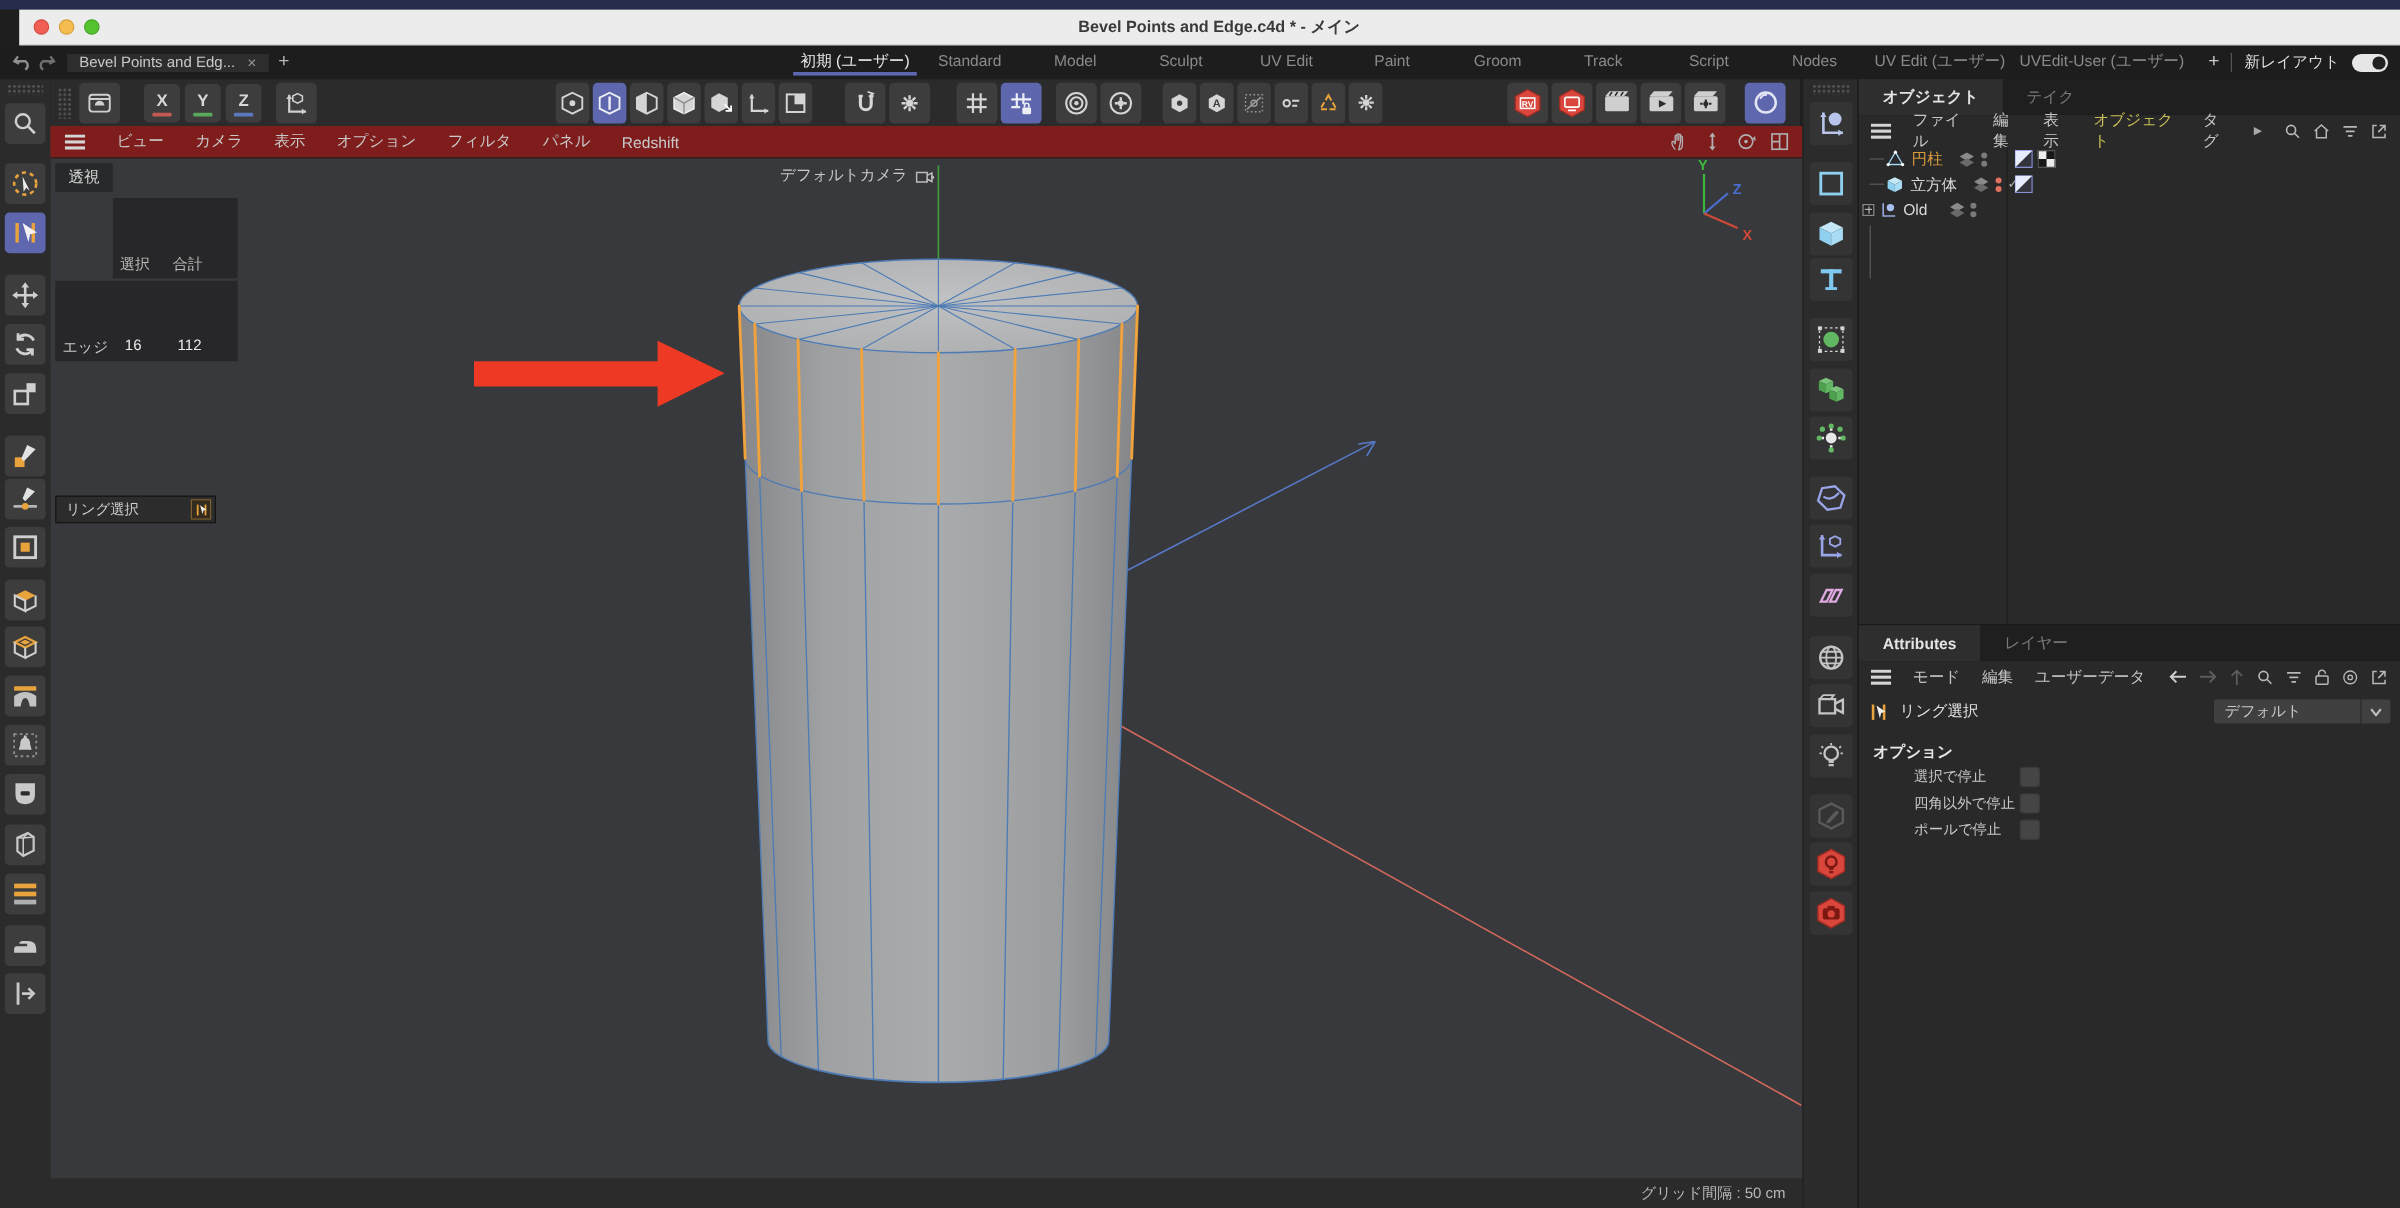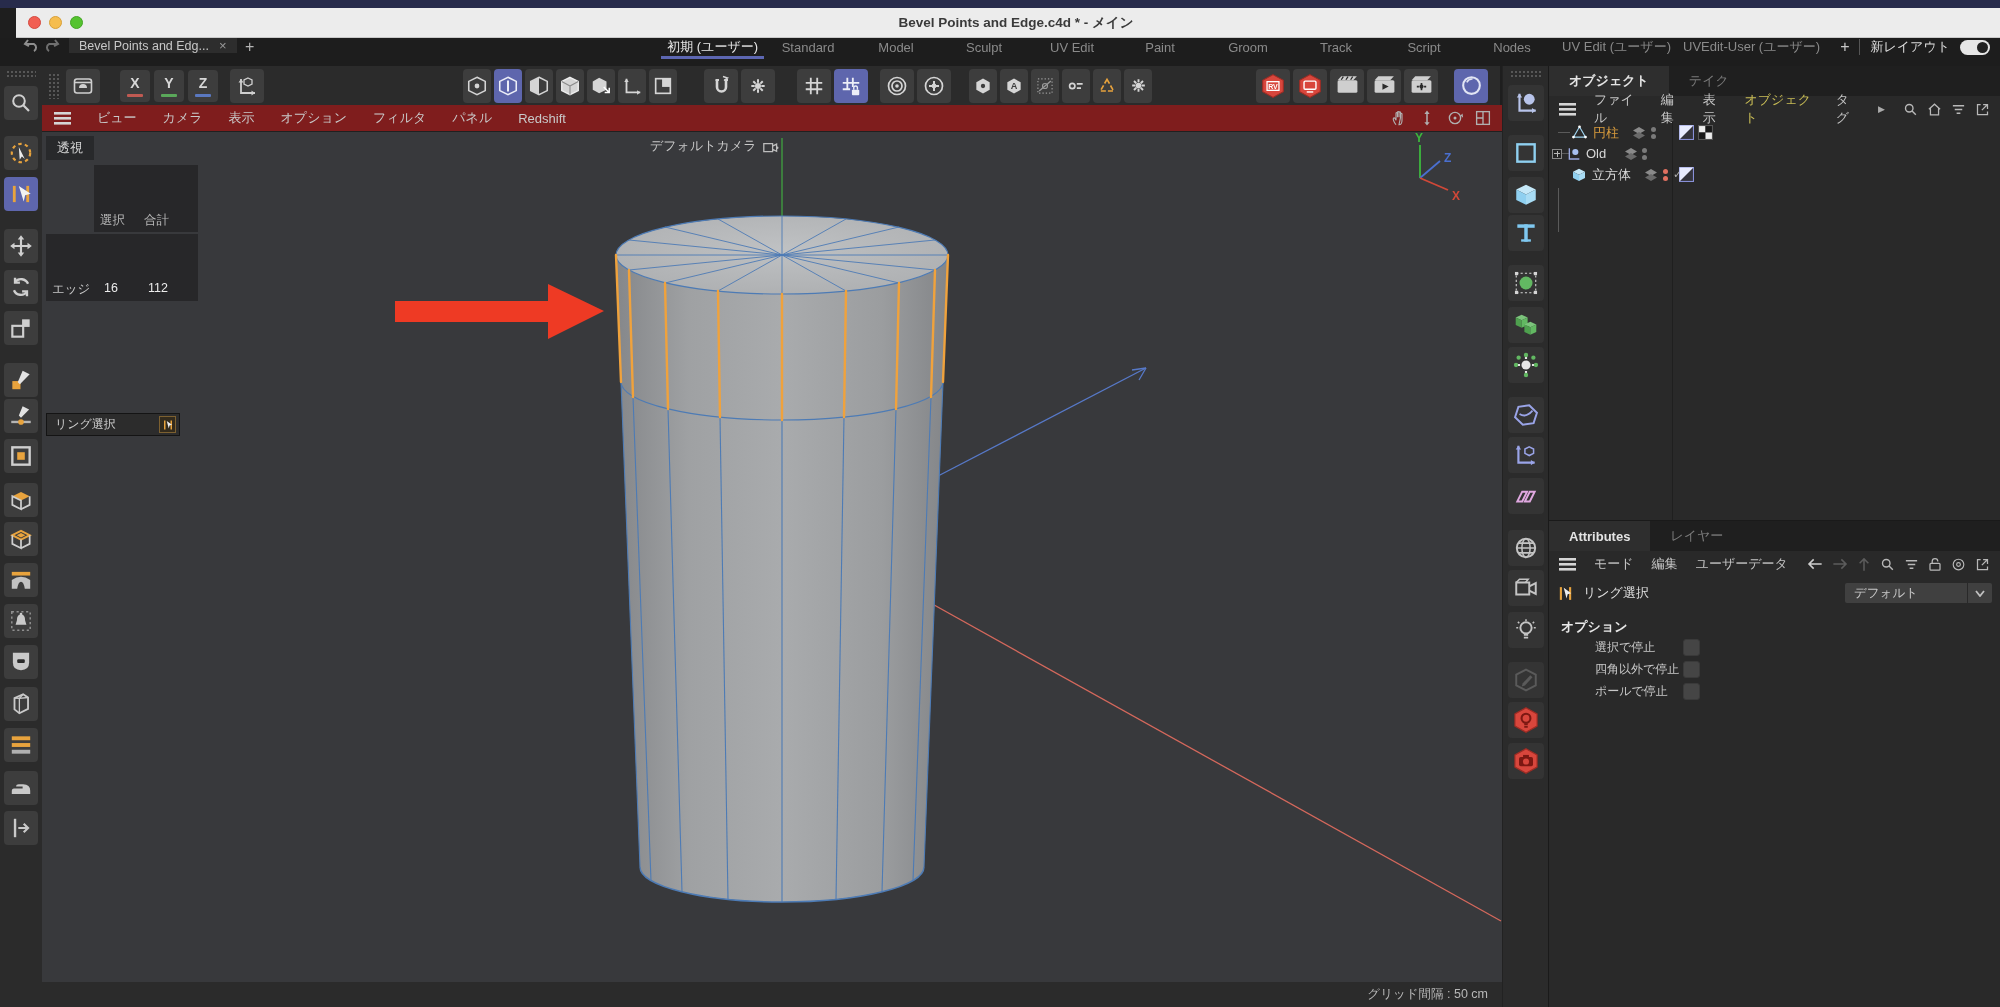--- a/index.html
+++ b/index.html
@@ -9,21 +9,21 @@
   
   .desktop-strip { position:absolute; left:0; top:0; width:2000px; height:8px; background:#272b4b; }
   .titlebar { position:absolute; left:16px; top:8px; width:2000px; height:30px; background:#ececec; border-bottom:1px solid #c9c9c9; }
   .lights { position:absolute; left:12px; top:8px; display:flex; gap:8px; }
   .light { width:13px; height:13px; border-radius:50%; }
   .light.red{ background:#f15e52; border:1px solid #d44a40;}
   .light.yellow{ background:#f5bd4f; border:1px solid #d8a038;}
   .light.green{ background:#55c32f; border:1px solid #43a524;}
   .win-title { position:absolute; left:0; top:0; width:100%; height:30px; line-height:30px; text-align:center; font-size:13.5px; font-weight:bold; color:#3a3a3a; }
 
-  .tabbar { position:absolute; left:0; top:38px; width:2000px; height:28px; background:#1d1d1d; display:flex; align-items:flex-start; padding-left:21px; }
+  .tabbar { position:absolute; left:0; top:38px; width:2000px; height:28px; background:#1d1d1d; display:flex; align-items:center; padding-left:8px; }
   .histbtn { width:20px; display:flex; align-items:center; justify-content:center; flex:none; }
   .doctab { margin-left:8px; background:#2d2d2d; display:flex; align-items:center; gap:10px; padding:0 10px; font-size:12.5px; color:#c8c8c8; flex:none; }
   .doctab .closex { color:#9a9a9a; font-size:13px; }
   .addtab { width:26px; display:flex; align-items:center; justify-content:center; color:#b5b5b5; font-size:16px; flex:none; }
   .layouttabs { margin-left:auto; display:flex; align-items:stretch; }
   .ltab { min-width:88px; padding:0 6px; display:flex; align-items:center; justify-content:center; font-size:13px; color:#8a8a8a; border-bottom:3px solid transparent; white-space:nowrap; }
   .ltab.active { color:#e8e8e8; border-bottom-color:#5d67b2; }
   .tab-controls { display:flex; align-items:center; gap:10px; padding:0 10px 0 14px; }
   .addlayout { color:#c8c8c8; font-size:16px; }
   .tab-vsep { width:1px; height:16px; background:#555; }
@@ -837,58 +837,58 @@
             </svg>
           <svg width="15" height="15" viewBox="0 0 14 14">
               <rect x="0" y="0" width="7" height="7" fill="#ededed"></rect>
               <rect x="7" y="0" width="7" height="7" fill="#181818"></rect>
               <rect x="0" y="7" width="7" height="7" fill="#181818"></rect>
               <rect x="7" y="7" width="7" height="7" fill="#ededed"></rect>
               <rect x="0.5" y="0.5" width="13" height="13" fill="none" stroke="#555"></rect>
             </svg>
         </span>
       </div>
+      <div class="om-row">
+        <svg width="16" height="16" viewBox="0 0 24 24">
+            <path d="M12 2.5 L21 7 L12 11.5 L3 7 Z" fill="#c4e8f8"></path>
+            <path d="M3 7 V16.5 L12 21 V11.5 Z" fill="#8fd0f0"></path>
+            <path d="M21 7 V16.5 L12 21 V11.5 Z" fill="#a8dcf4"></path>
+          </svg>
+        <span class="nm">立方体</span>
+        <svg width="14" height="14" viewBox="0 0 14 14" style="margin-left:8px">
+            <path d="M7 1 L13 4.5 7 8 1 4.5 Z" fill="#8a8a8a"></path>
+            <path d="M7 6 L13 9.5 7 13 1 9.5 Z" fill="#6a6a6a"></path>
+          </svg>
+        <span class="dots2 red">
+            <i></i>
+            <i></i>
+          </span>
+        <span class="chk">✓</span>
+        <span class="tagslot">
+          <svg width="15" height="15" viewBox="0 0 14 14">
+              <rect x="0.5" y="0.5" width="13" height="13" fill="#34343c" stroke="#8890d8"></rect>
+              <path d="M0.5 0.5 H13.5 L0.5 13.5 Z" fill="#e8ecff"></path>
+            </svg>
+        </span>
+      </div>
       <div class="om-row" style="padding-left:3px;gap:4px">
         <span class="expander"></span>
         <svg width="16" height="16" viewBox="0 0 24 24">
             <path d="M5 3.5 V19.5 H20" fill="none" stroke="#9aa8e0" stroke-width="2"></path>
             <circle cx="14" cy="9" r="4.6" fill="#a8c0f0"></circle>
           </svg>
         <span class="nm">Old</span>
         <svg width="14" height="14" viewBox="0 0 14 14" style="margin-left:14px">
             <path d="M7 1 L13 4.5 7 8 1 4.5 Z" fill="#8a8a8a"></path>
             <path d="M7 6 L13 9.5 7 13 1 9.5 Z" fill="#6a6a6a"></path>
           </svg>
         <span class="dots2">
             <i></i>
             <i></i>
           </span>
-      </div>
-      <div class="om-row">
-        <svg width="16" height="16" viewBox="0 0 24 24">
-            <path d="M12 2.5 L21 7 L12 11.5 L3 7 Z" fill="#c4e8f8"></path>
-            <path d="M3 7 V16.5 L12 21 V11.5 Z" fill="#8fd0f0"></path>
-            <path d="M21 7 V16.5 L12 21 V11.5 Z" fill="#a8dcf4"></path>
-          </svg>
-        <span class="nm">立方体</span>
-        <svg width="14" height="14" viewBox="0 0 14 14" style="margin-left:8px">
-            <path d="M7 1 L13 4.5 7 8 1 4.5 Z" fill="#8a8a8a"></path>
-            <path d="M7 6 L13 9.5 7 13 1 9.5 Z" fill="#6a6a6a"></path>
-          </svg>
-        <span class="dots2 red">
-            <i></i>
-            <i></i>
-          </span>
-        <span class="chk">✓</span>
-        <span class="tagslot">
-          <svg width="15" height="15" viewBox="0 0 14 14">
-              <rect x="0.5" y="0.5" width="13" height="13" fill="#34343c" stroke="#8890d8"></rect>
-              <path d="M0.5 0.5 H13.5 L0.5 13.5 Z" fill="#e8ecff"></path>
-            </svg>
-        </span>
       </div>
     </div>
     <div class="om-colsep"></div>
 
     <div class="attr">
       <div class="ptabs" style="top:0">
         <div class="ptab active">Attributes</div>
         <div class="ptab">レイヤー</div>
       </div>
       <div class="pmenu" style="top:30px">

